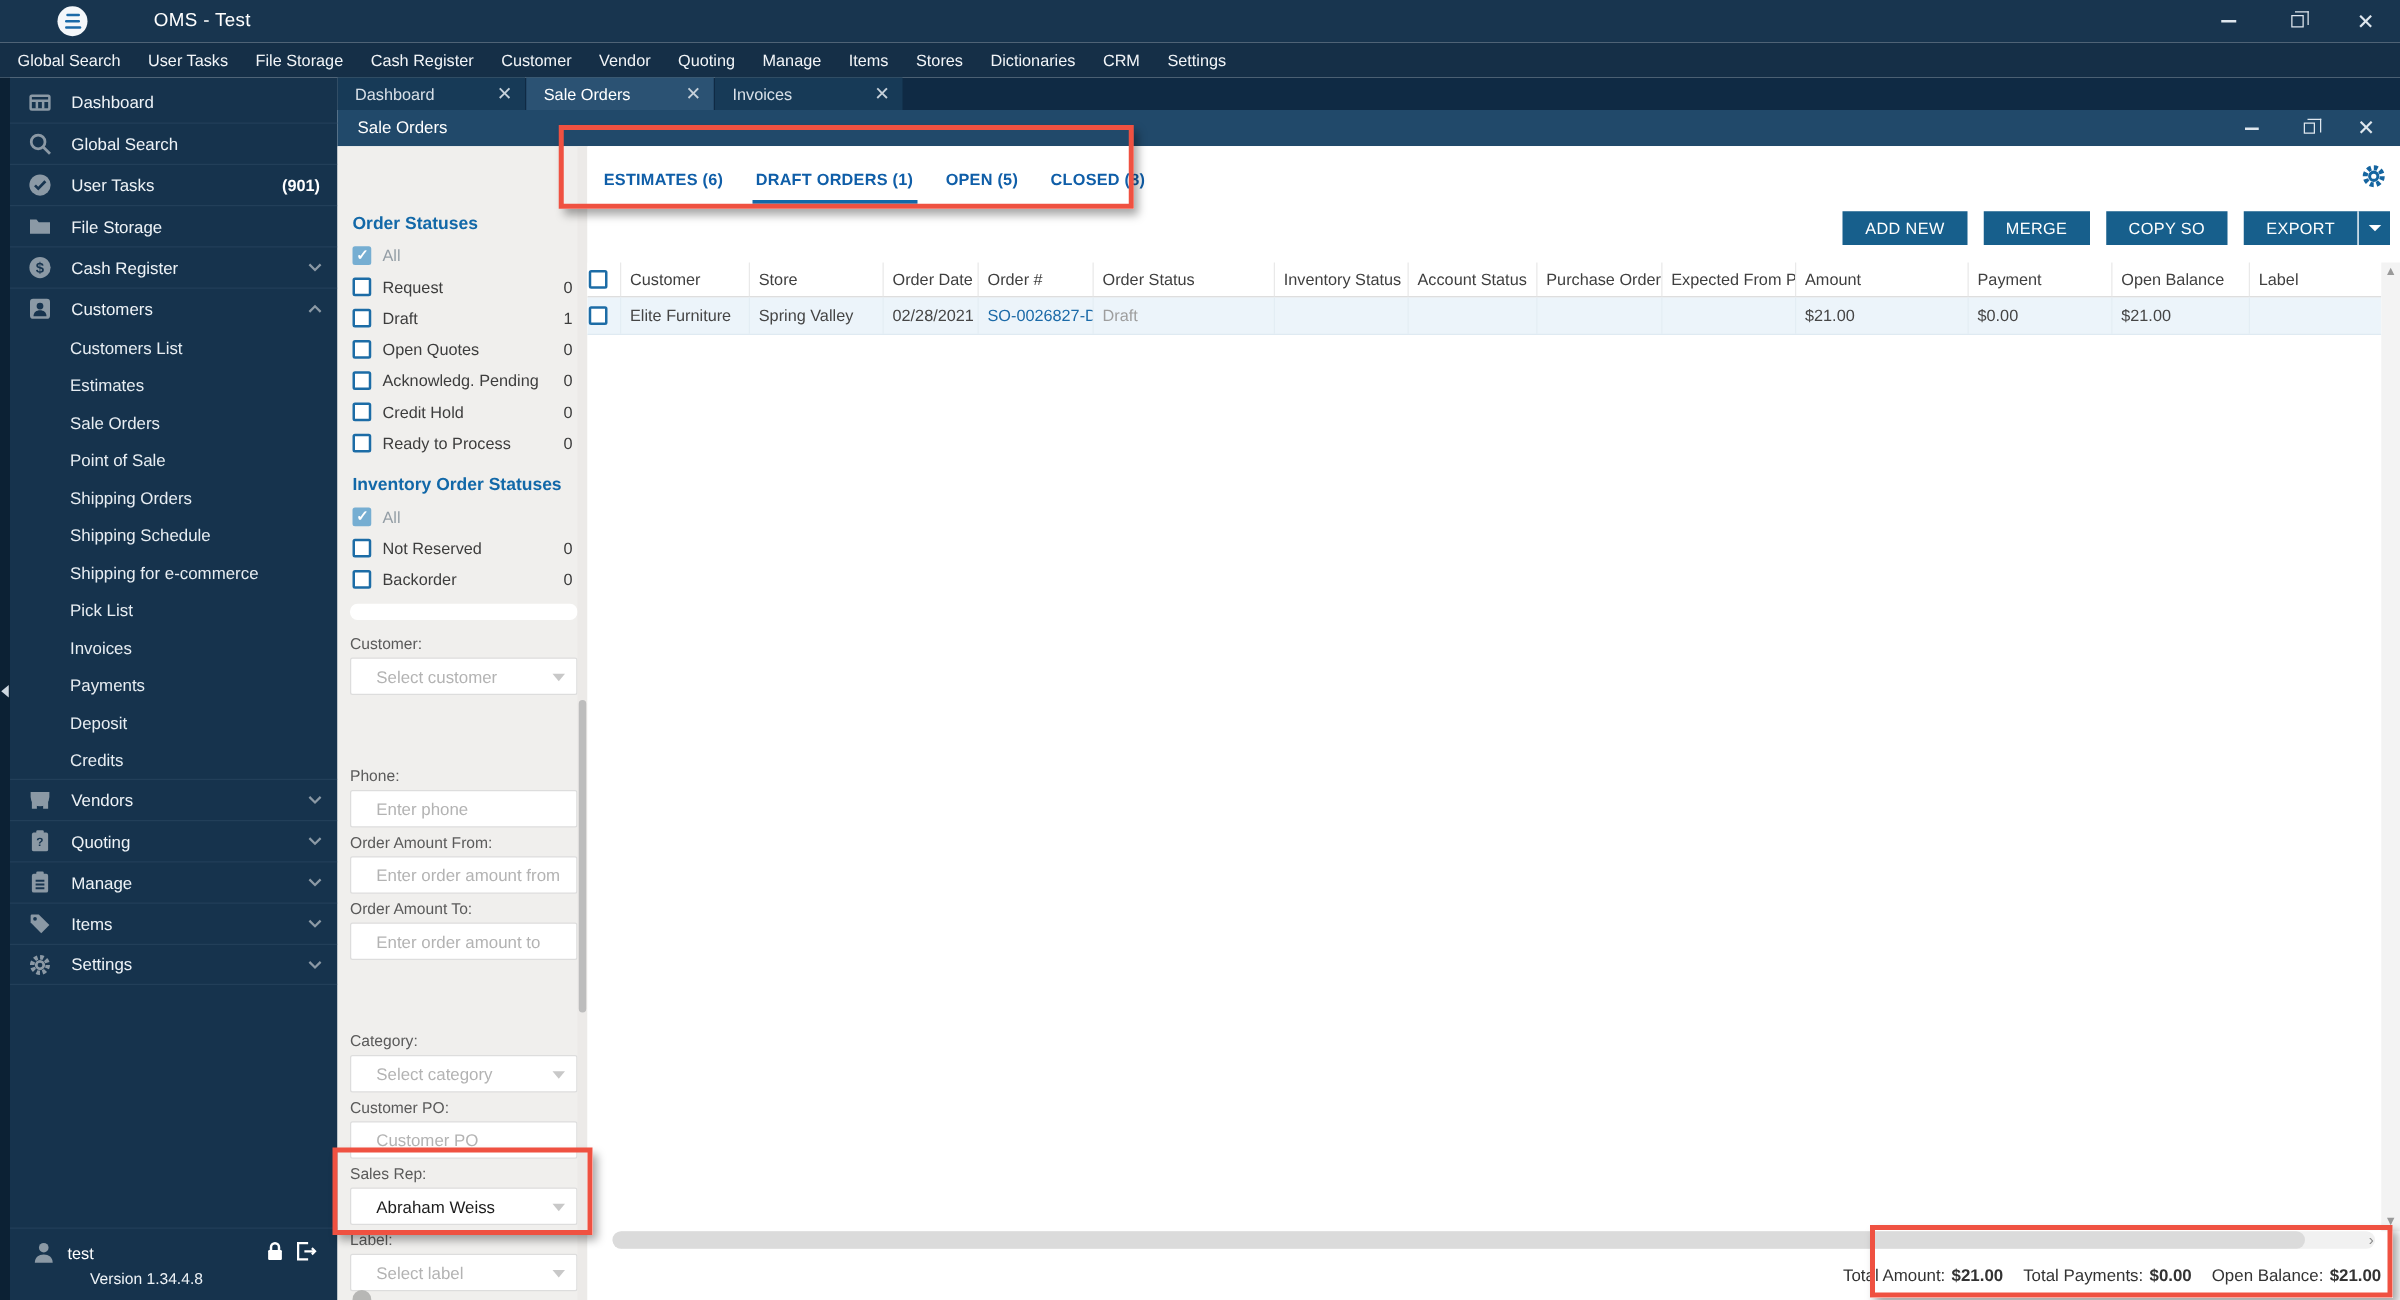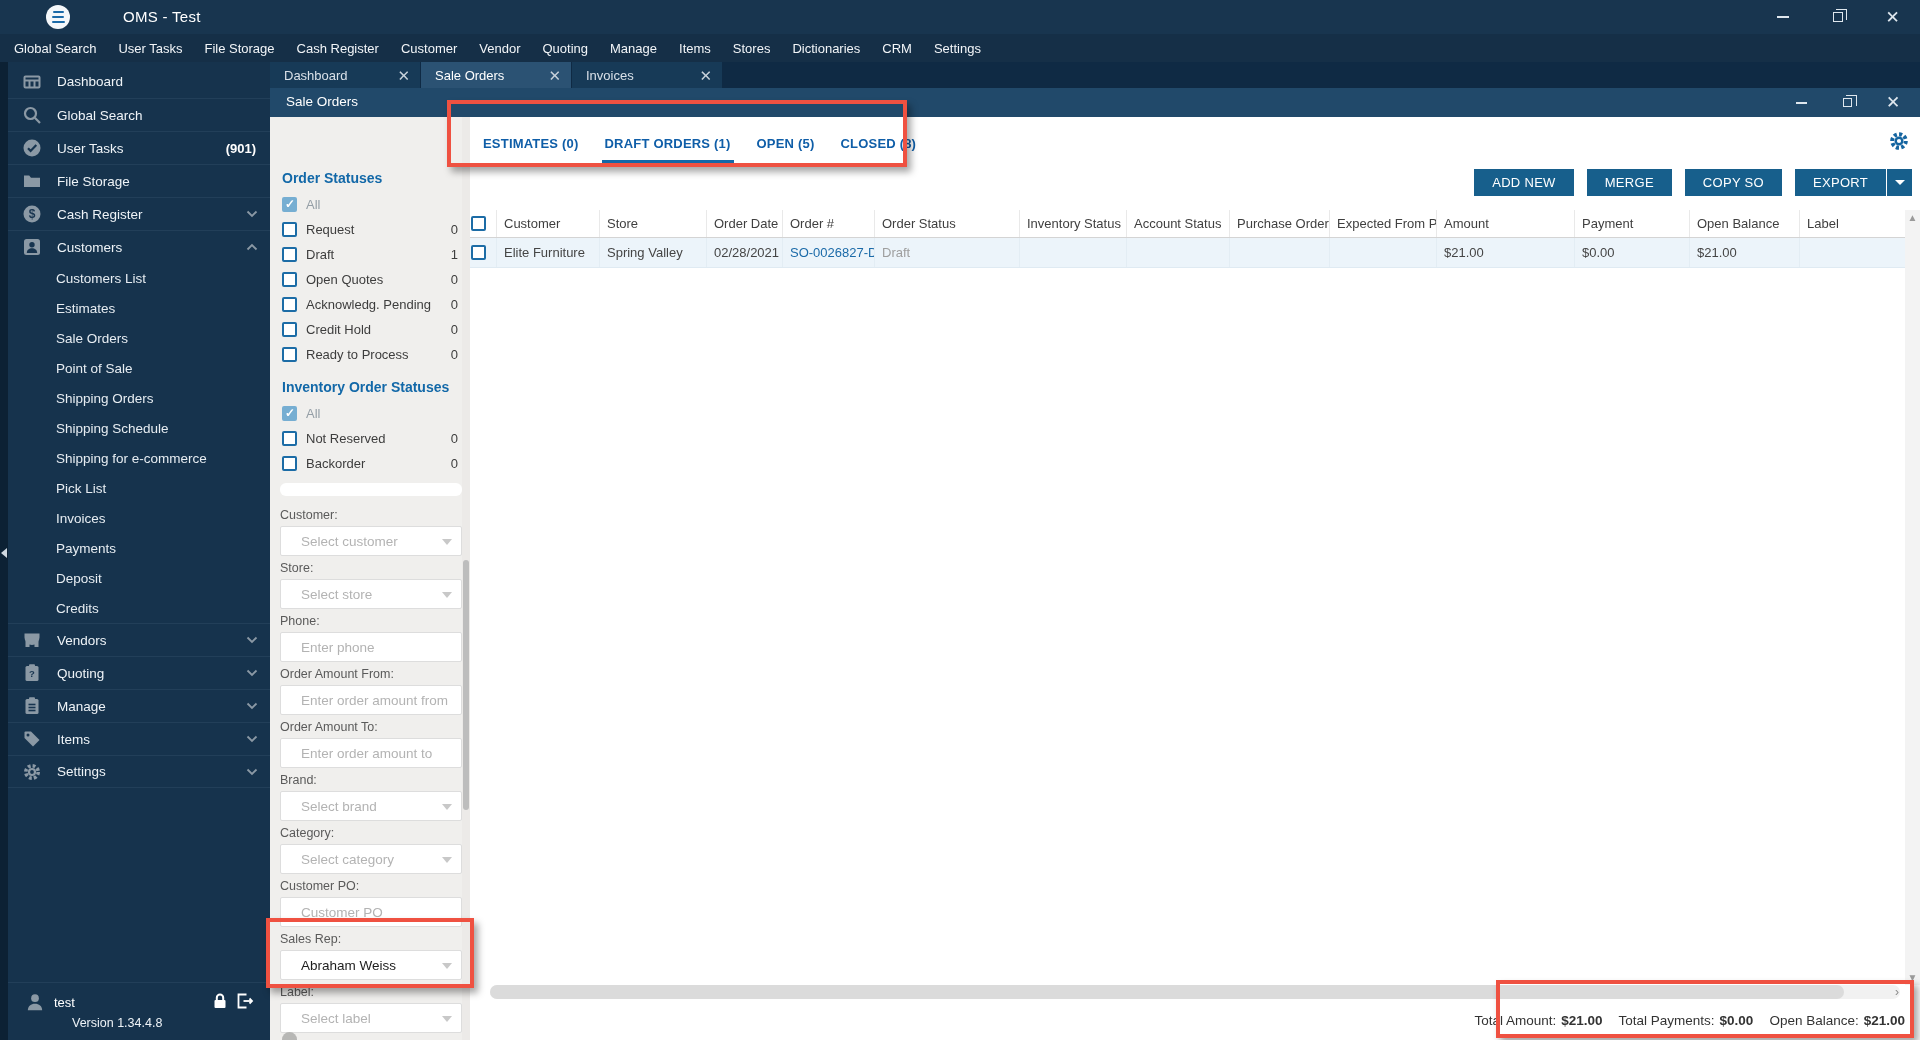--- a/index.html
+++ b/index.html
@@ -475,50 +475,36 @@
 
     <div class="fhscroll"></div>
 
     <div class="ffield f0">
       <div class="flabel">Customer:</div>
       <div class="finput">
           <span class="fph">Select customer</span>
           <span class="caret"></span>
         </div>
     </div>
-    <div class="ffield f1">
-      <div class="flabel">Store:</div>
-      <div class="finput">
-          <span class="fph">Select store</span>
-          <span class="caret"></span>
-        </div>
-    </div>
     <div class="ffield f2">
       <div class="flabel">Phone:</div>
       <div class="finput">
           <span class="fph">Enter phone</span>
         </div>
     </div>
     <div class="ffield f3">
       <div class="flabel">Order Amount From:</div>
       <div class="finput">
           <span class="fph">Enter order amount from</span>
         </div>
     </div>
     <div class="ffield f4">
       <div class="flabel">Order Amount To:</div>
       <div class="finput">
           <span class="fph">Enter order amount to</span>
-        </div>
-    </div>
-    <div class="ffield f5">
-      <div class="flabel">Brand:</div>
-      <div class="finput">
-          <span class="fph">Select brand</span>
-          <span class="caret"></span>
         </div>
     </div>
     <div class="ffield f6">
       <div class="flabel">Category:</div>
       <div class="finput">
           <span class="fph">Select category</span>
           <span class="caret"></span>
         </div>
     </div>
     <div class="ffield f7">
@@ -542,21 +528,21 @@
         </div>
     </div>
     <span class="fcut-radio"></span>
     <div class="fvscroll">
         <span class="fvthumb"></span>
       </div>
   </div>
 
   <div class="content">
     <div class="viewtabs">
-      <span class="vtab">ESTIMATES (0)</span>
+      <span class="vtab">ESTIMATES (6)</span>
       <span class="vtab active">DRAFT ORDERS (1)</span>
       <span class="vtab">OPEN (5)</span>
       <span class="vtab">CLOSED (8)</span>
       <span class="gear-top"><svg viewBox="0 0 20 20">
             <g fill="none" stroke="currentColor">
               <circle cx="10" cy="10" r="6.2" stroke-width="3.6" stroke-dasharray="2.8 2.05"></circle>
               <circle cx="10" cy="10" r="3" stroke-width="2.2"></circle>
             </g>
           </svg></span>
     </div>

